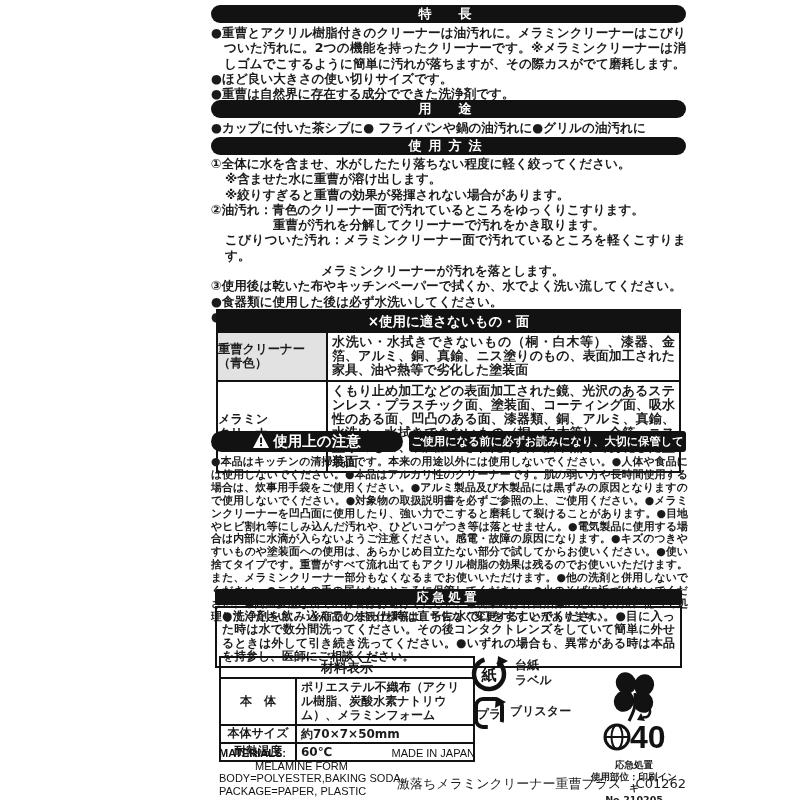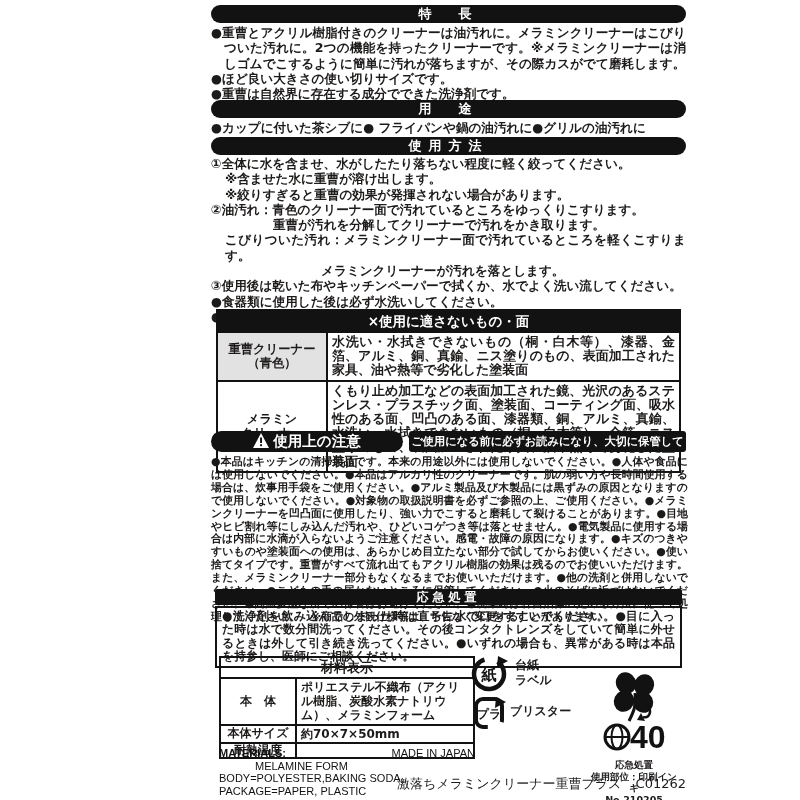--- a/index.html
+++ b/index.html
@@ -17,21 +17,21 @@
   p{margin:0;}
   .ind1{padding-left:14px;}
   .ind2{padding-left:62px;}
   .ind3{padding-left:110px;}
 
   
   .tbl{position:absolute;left:168px;top:309px;width:465px;border:2px solid #121212;box-sizing:border-box;}
   .tbl-head{background:#121212;color:#fff;font-weight:bold;font-size:13.5px;line-height:20px;text-align:center;}
   .tbl-row{display:flex;border-top:2px solid #121212;}
   .tbl-label{width:108px;flex:0 0 108px;border-right:2px solid #121212;display:flex;flex-direction:column;
-             justify-content:center;text-align:center;font-size:12.3px;font-weight:600;line-height:14.5px;}
+             justify-content:center;text-align:left;font-size:12.3px;font-weight:600;line-height:14.5px;}
   .tbl-text{flex:1;padding:2px 4px;font-size:13px;line-height:14.2px;font-weight:600;text-align:justify;border-radius:23px;}
   .gray{background:#e2e2e2;}
 
   
   .caut-left{position:absolute;left:163px;top:431px;width:192px;height:21px;background:#121212;color:#fff;
              border-radius:11px;text-align:center;font-weight:bold;font-size:14.5px;line-height:21px;}
   .caut-right{position:absolute;left:361px;top:431px;width:277px;height:21px;background:#121212;color:#fff;
               border-radius:3px;text-align:center;font-weight:bold;font-size:11.2px;line-height:21px;box-sizing:border-box;}
   .caut-body{position:absolute;left:163px;top:456px;width:477px;font-size:10.9px;line-height:12.9px;
              font-weight:600;text-align:justify;}
@@ -129,20 +129,21 @@
     <div class="mat-row">
       <div class="mat-label">本　体</div>
       <div class="mat-val">ポリエステル不織布（アクリル樹脂、炭酸水素ナトリウム）、メラミンフォーム</div>
     </div>
     <div class="mat-row">
       <div class="mat-label">本体サイズ</div>
       <div class="mat-val">約70×7×50mm</div>
     </div>
     <div class="mat-row">
       <div class="mat-label">耐熱温度</div>
+      <div class="mat-val">60℃</div>
     </div>
   </div>
 
   <div class="abs en" style="left:171px;top:747px;width:256px">
     <div><b>MATERIALS:</b>
          <span style="float:right">MADE IN JAPAN</span></div>
     <div style="padding-left:36px">MELAMINE FORM</div>
     <div>BODY=POLYESTER,BAKING SODA,</div>
     <div>PACKAGE=PAPER, PLASTIC</div>
   </div>

